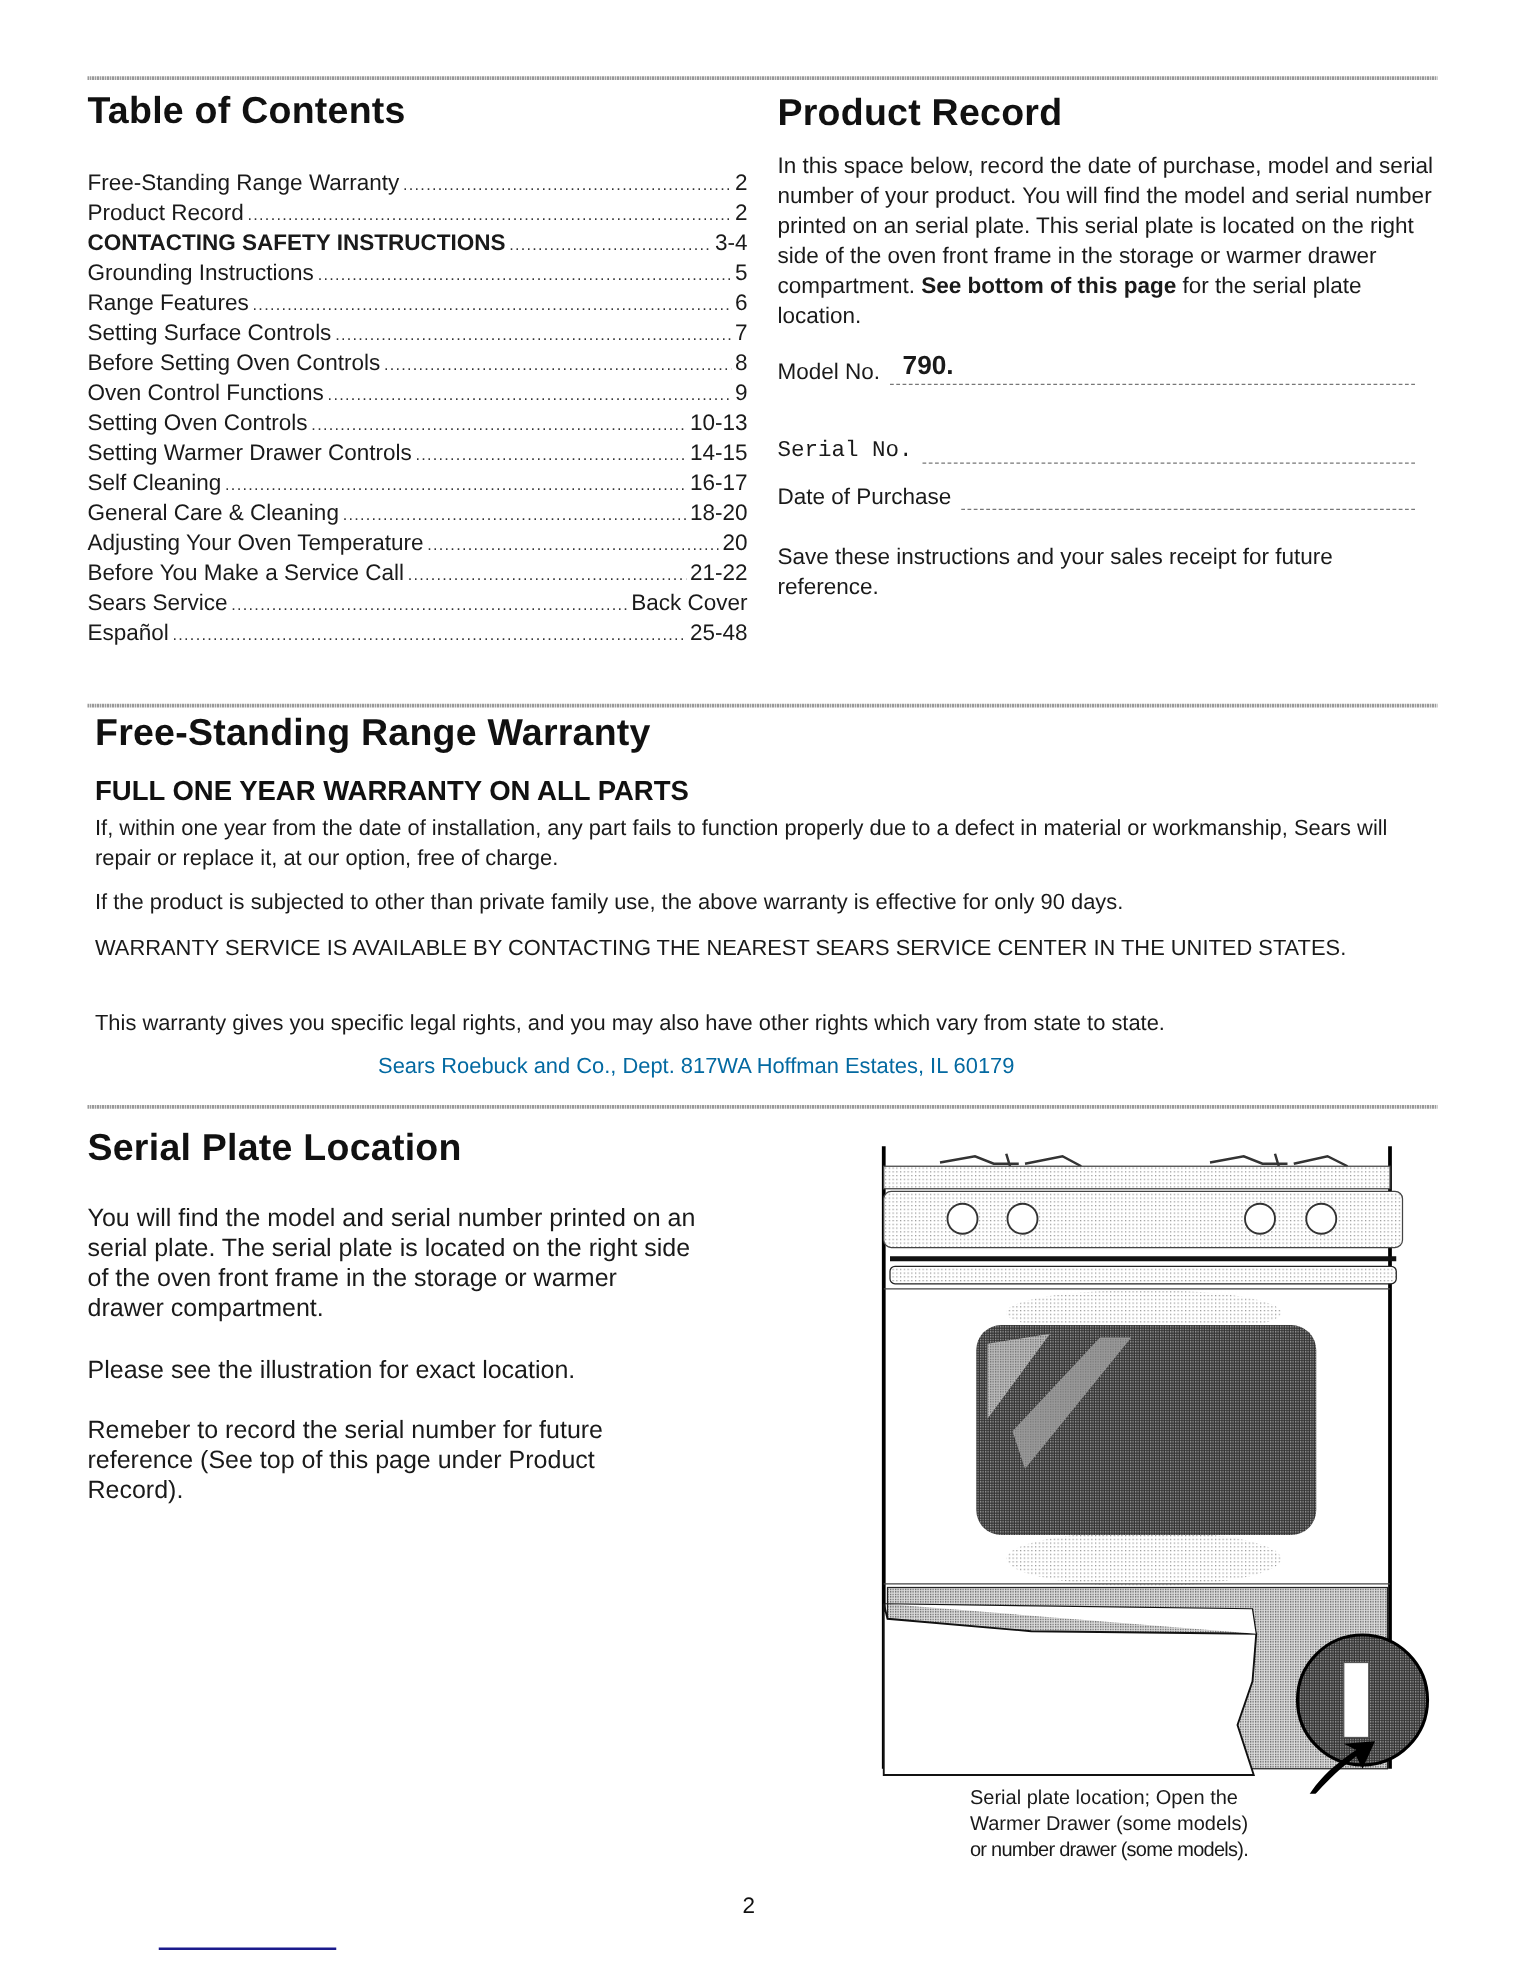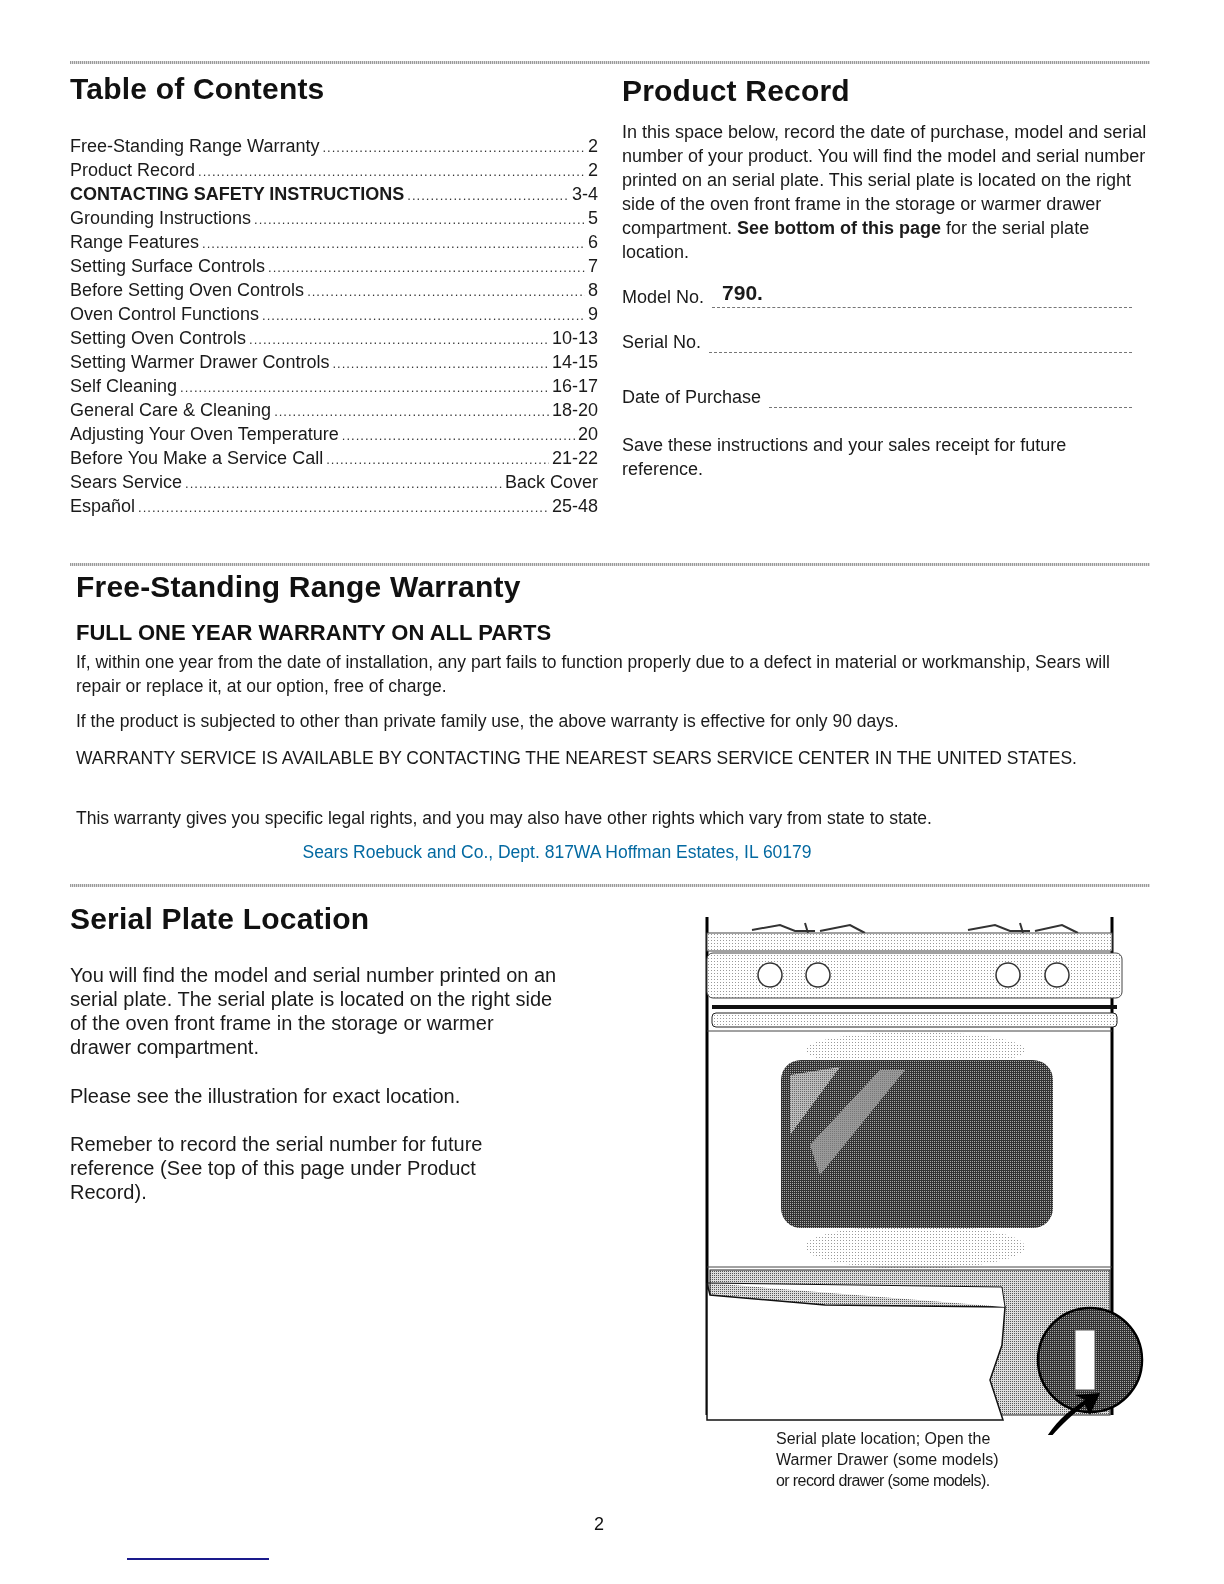--- a/index.html
+++ b/index.html
@@ -143,21 +143,21 @@
 <div class="pr-intro">
   <span>In this space below, record the date of purchase, model and serial number of your product.  You will find the model and serial number printed on an serial plate.  This serial plate is located on the right side of the oven front frame in the storage or warmer drawer compartment. </span><b>See bottom of this page</b><span> for the serial plate location.</span>
 </div>
 
 <div class="field" style="top:285px;">
   <span class="flabel">Model No.</span>
   <span class="fline">
       <span class="fvalue">790.</span>
     </span>
 </div>
-<div class="field" style="top:330px;">
+<div class="field" style="top:348px;font-family:Liberation Mono, monospace;">
   <span class="flabel">Serial No.</span>
   <span class="fline">
       <span class="fvalue"></span>
     </span>
 </div>
 <div class="field" style="top:385px;">
   <span class="flabel">Date of Purchase</span>
   <span class="fline">
       <span class="fvalue"></span>
     </span>
@@ -235,17 +235,17 @@
     <circle cx="400" cy="465" r="52" fill="url(#dotDark)" stroke="#000" stroke-width="2.5"></circle>
     <rect x="385" y="435" width="20" height="60" fill="#fff" stroke="#555" stroke-width="1"></rect>
 
     <path d="M350 555 C 360 530, 380 515, 395 505 L 385 500 L 410 498 L 400 520 L 395 510 C 375 525, 362 540, 350 555 Z" fill="#000"></path>
   </svg>
 </div>
 
 <div class="caption">
   <div>Serial plate location; Open the</div>
   <div>Warmer Drawer (some models)</div>
-  <div class="c3">or record drawer (some models).</div>
+  <div class="c3">or number drawer (some models).</div>
 </div>
 
 <div class="page-num">2</div>
 <div class="footer-link"></div>
 
 </body></html>

